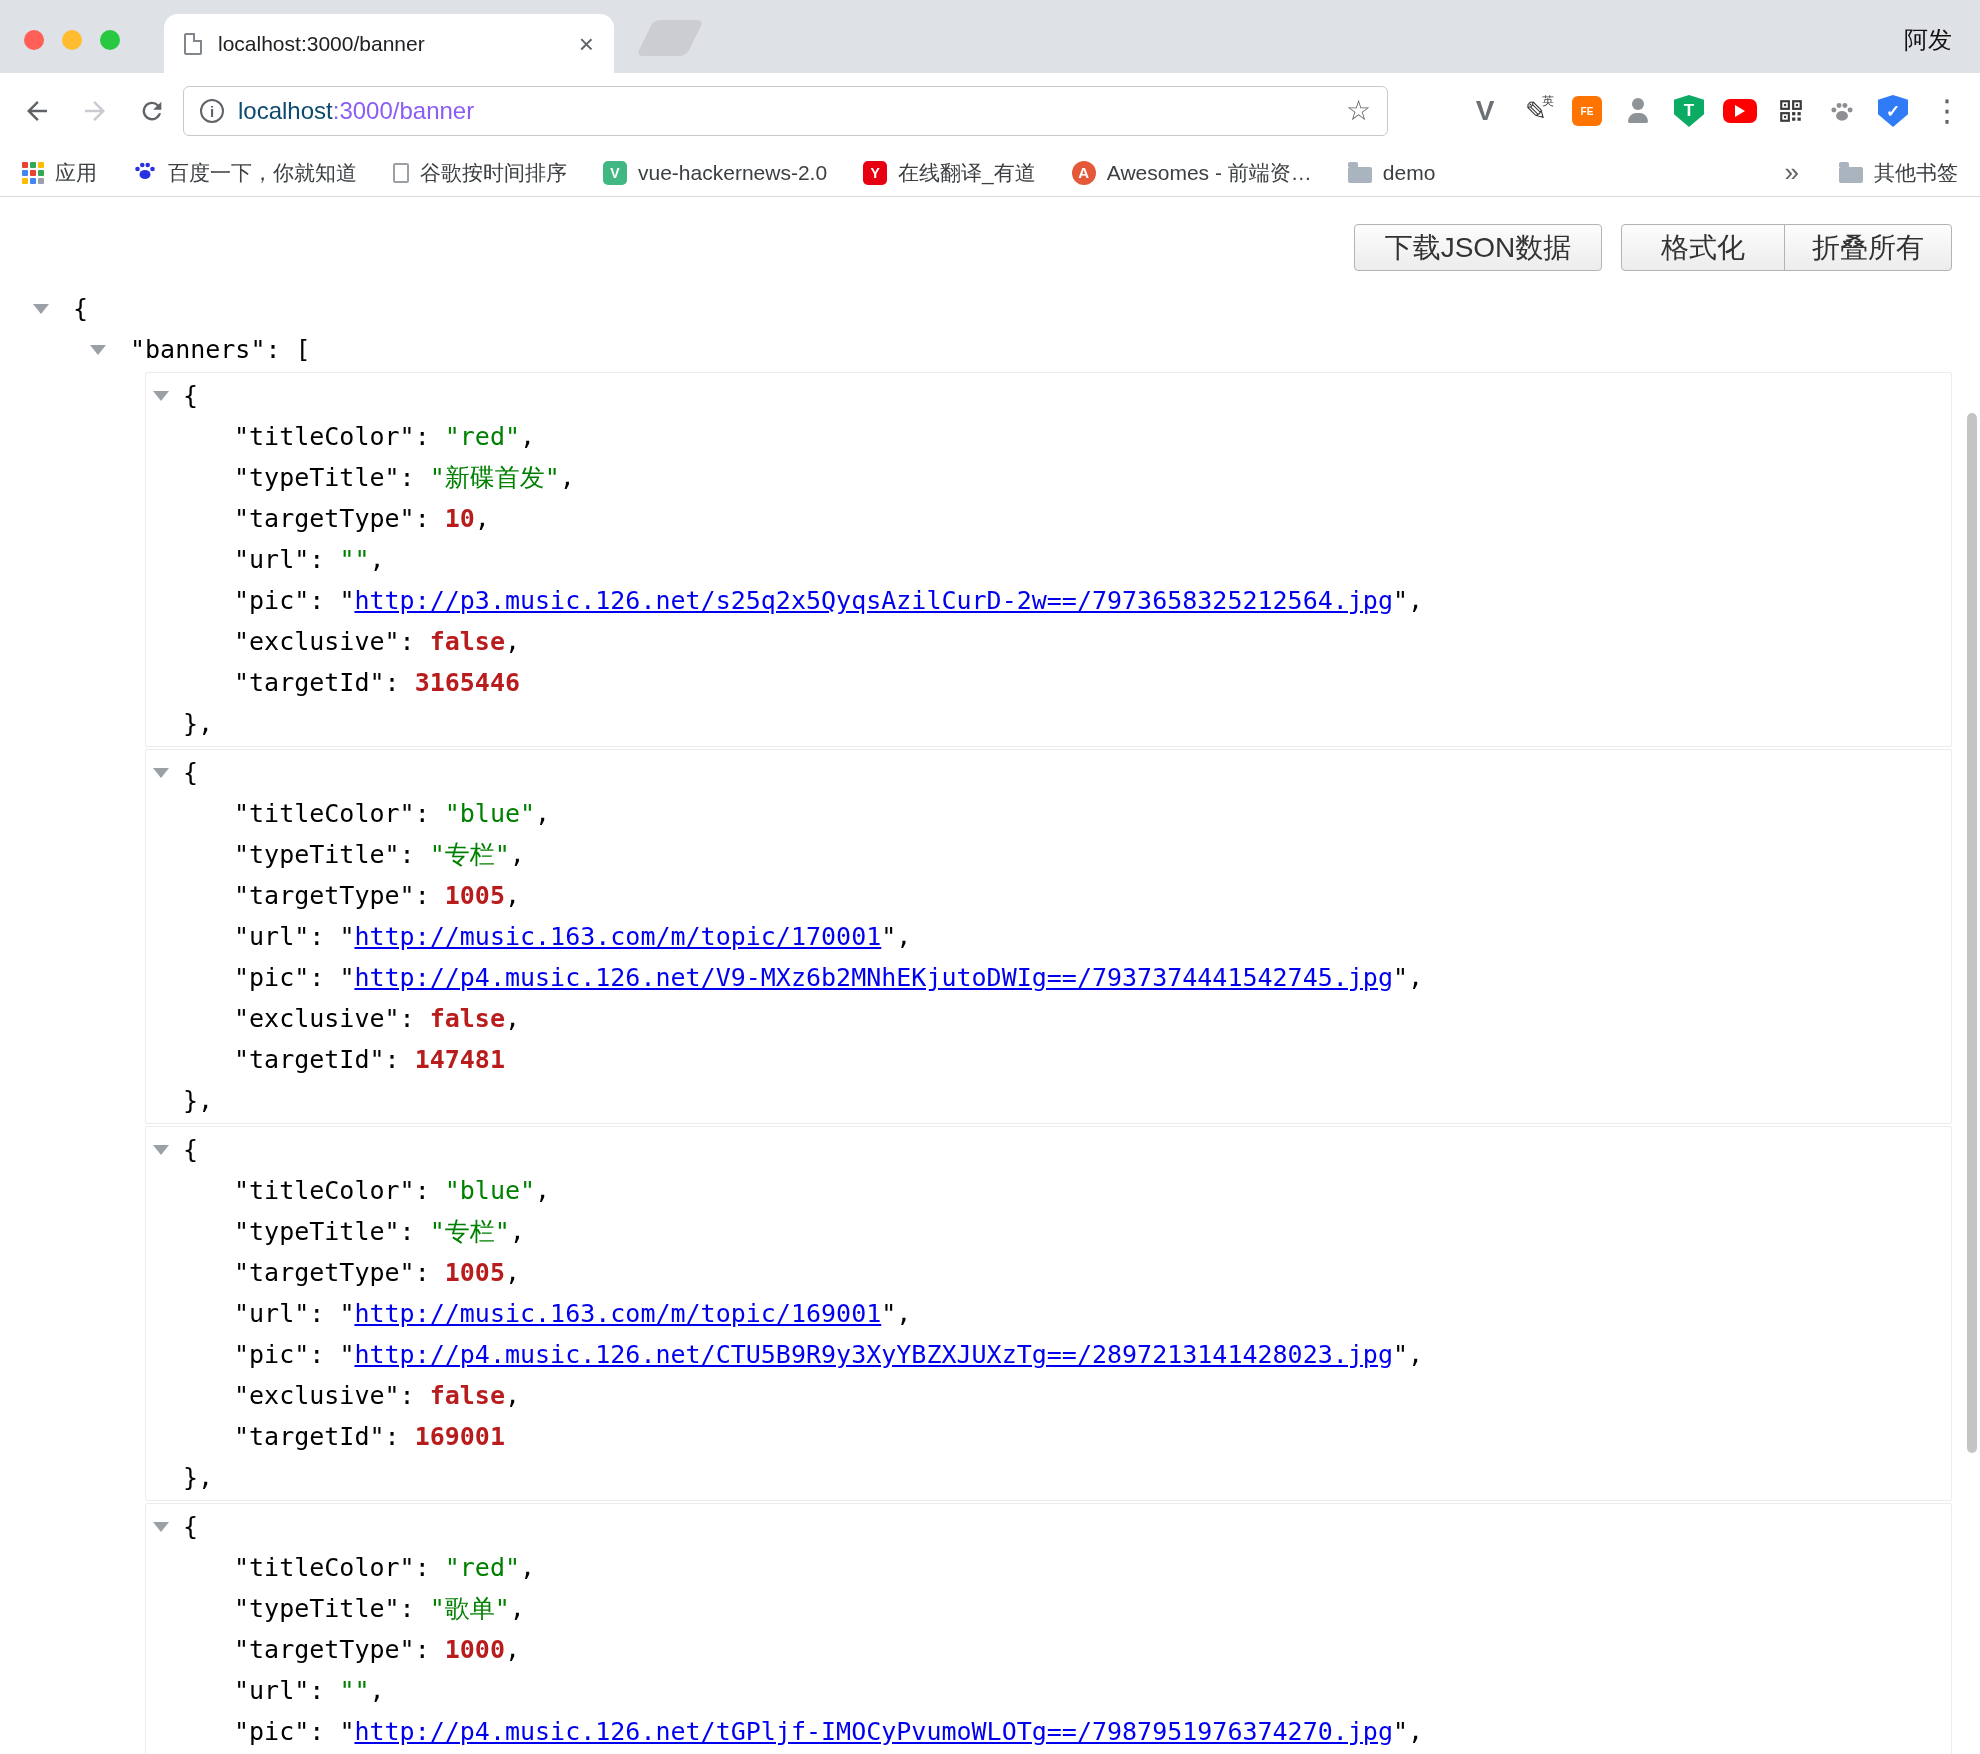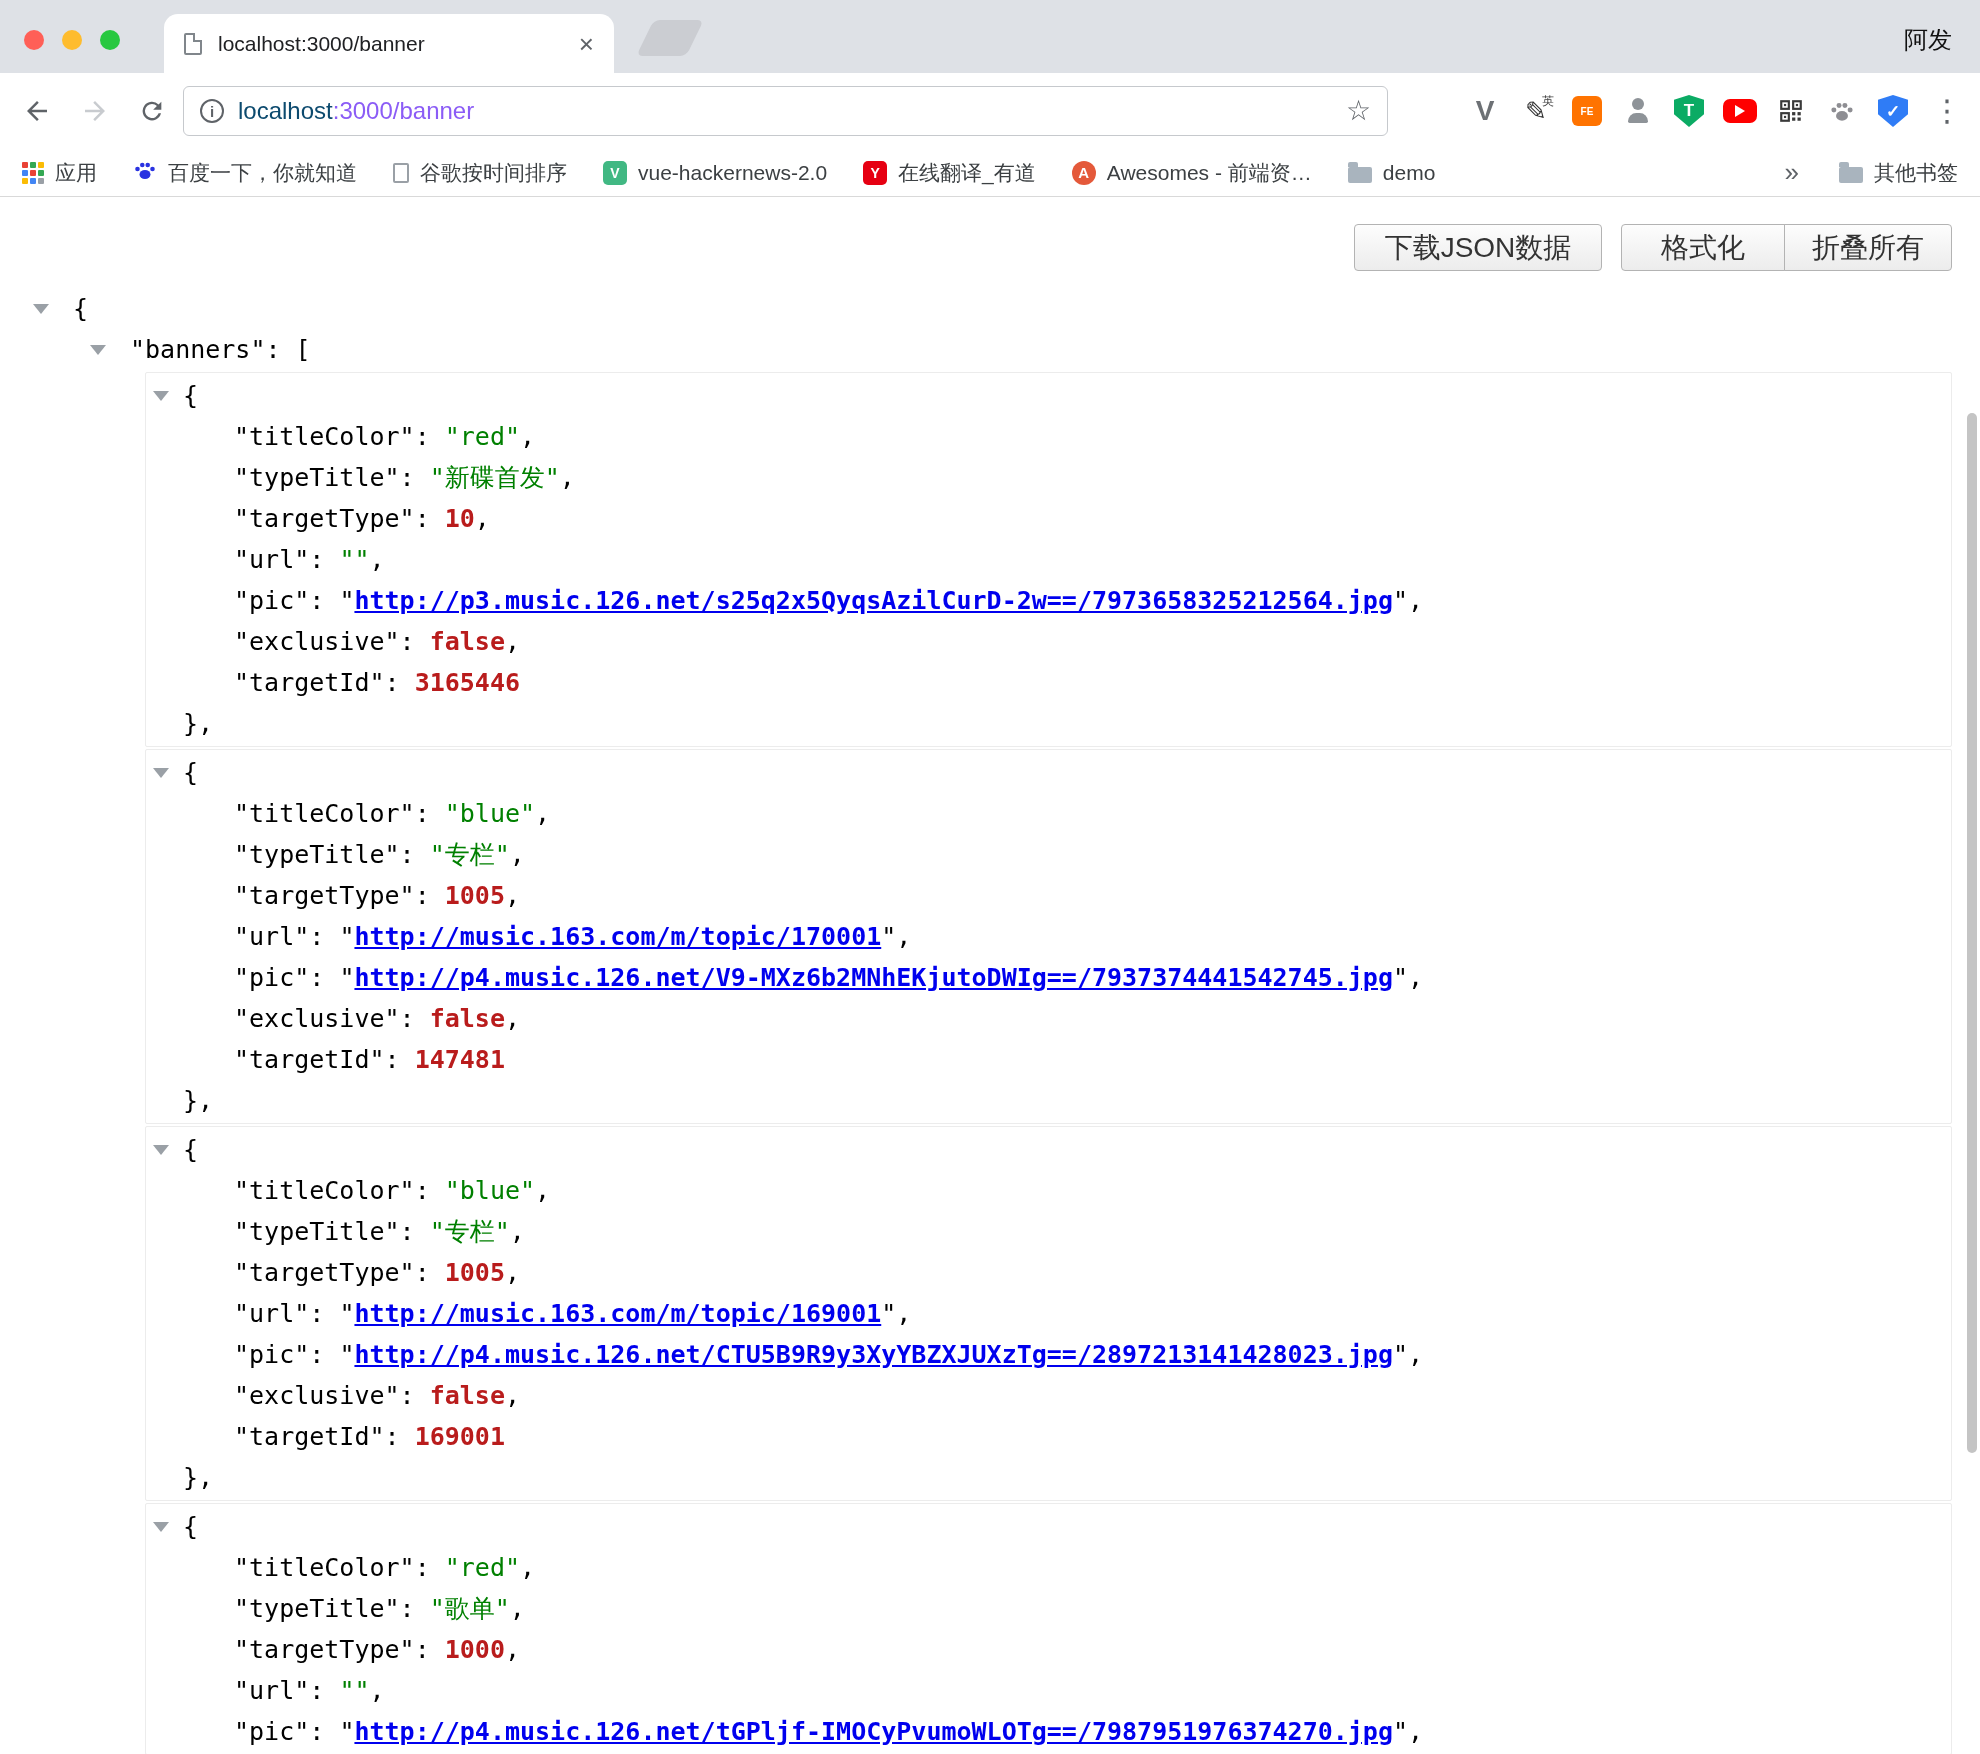--- a/index.html
+++ b/index.html
@@ -86,21 +86,21 @@
   .jline.d1 { padding-left:130px; }
   .obj-box { margin:2px 28px 2px 145px; border:1px solid #ececec; border-radius:2px; padding:2px 0; }
   .jline.brace { padding-left:37px; }
   .jline.prop { padding-left:88px; }
   .tri { position:absolute; top:16px; width:0; height:0;
          border-left:8px solid transparent; border-right:8px solid transparent; border-top:10px solid #9aa0a6; cursor:pointer; }
   .d0 .tri { left:33px; } .d1 .tri { left:90px; } .brace .tri { left:7px; }
   .jkey { color:#000; } .jpunct { color:#000; }
   .jstr { color:#008000; }
   .jnum, .jbool { color:#b91c1c; font-weight:bold; }
-  .jlink { color:#0000ee; font-weight:bold; text-decoration:underline; cursor:pointer; }
+  .jlink { color:#0000ee; font-weight:normal; text-decoration:underline; cursor:pointer; }
 
   .scroll-thumb { position:absolute; right:3px; top:215px; width:10px; height:1040px; background:#c4c4c4; border-radius:6px; }
 </style>
 </head>
 <body>
 
 <div class="screen">
 
   <div class="tabstrip">
     <div class="traffic">

